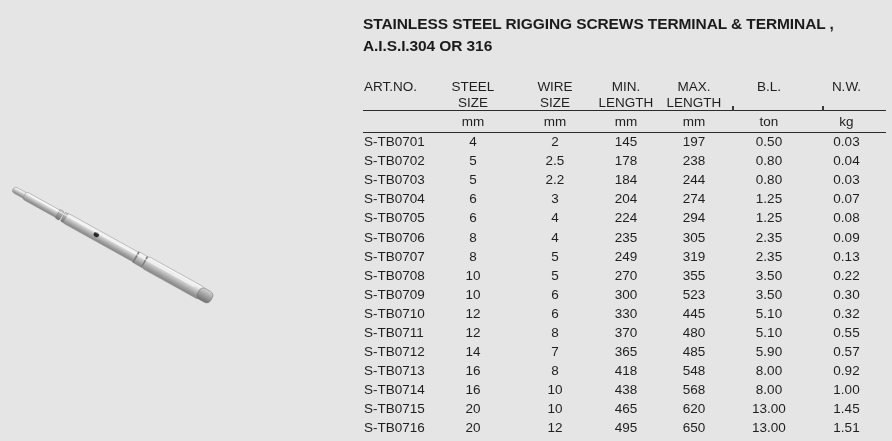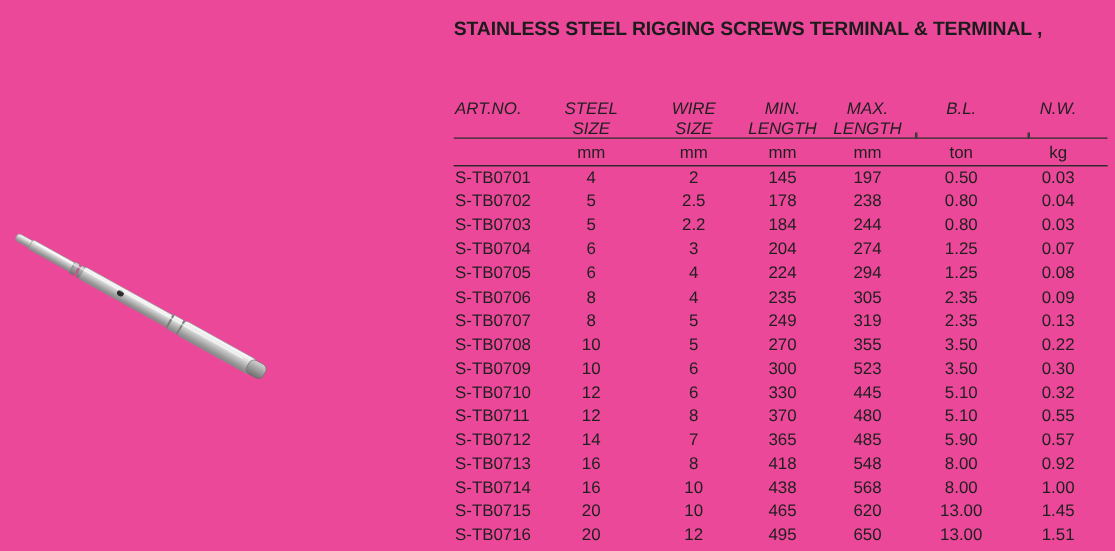--- a/index.html
+++ b/index.html
@@ -1,21 +1,21 @@
 <!DOCTYPE html>
 <html><head>
 <meta charset="utf-8">
 <style>
   * { margin:0; padding:0; box-sizing:border-box; }
   html,body { width:892px; height:441px; }
   body { font-family:"Liberation Sans", sans-serif; }
 
   .page {
     position:relative; width:892px; height:441px;
-    background:#ec4899; color:#222; overflow:hidden;
+    background:#e5e5e5; color:#222; overflow:hidden;
   }
 
   
   .product-figure {
     position:absolute; left:0; top:0; width:345px; height:441px;
   }
   .product-figure svg { display:block; }
 
   
   .page-title {
@@ -39,21 +39,21 @@
   col.c5 { width:74px; }
   col.c6 { width:76px; }
   col.c7 { width:79px; }
 
   th, td {
     font-weight:normal; text-align:center; padding:0;
     white-space:nowrap; overflow:visible;
   }
   th.c-art, td.c-art { text-align:left; padding-left:1px; }
 
-  tr.hdr th { height:16.5px; vertical-align:bottom;font-style:italic; }
+  tr.hdr th { height:16.5px; vertical-align:bottom; }
   tr.units td {
     height:22px;
     border-top:1.5px solid #2b2b2b;
     border-bottom:1.5px solid #2b2b2b;
   }
   tbody td { height:19.1px; }
 
   
   .tick {
     position:absolute; width:1.5px; height:5px; background:#3a3a3a;
@@ -103,20 +103,21 @@
 
         <rect x="212" y="-6.2" width="15" height="12.4" rx="4.5" fill="url(#metalDark)" stroke="#6d6d6d" stroke-width="0.5"></rect>
 
         <rect x="16" y="-3.4" width="190" height="1.5" rx="0.75" fill="#ffffff" opacity="0.55"></rect>
       </g>
     </svg>
   </figure>
 
   <h1 class="page-title">
     <span>STAINLESS STEEL RIGGING SCREWS TERMINAL &amp; TERMINAL ,</span><br>
+    <span>A.I.S.I.304 OR 316</span>
   </h1>
 
   <div class="table-wrap">
     <table id="spec-table">
       <colgroup>
         <col class="c1">
           <col class="c2">
           <col class="c3">
           <col class="c4">
         <col class="c5">

